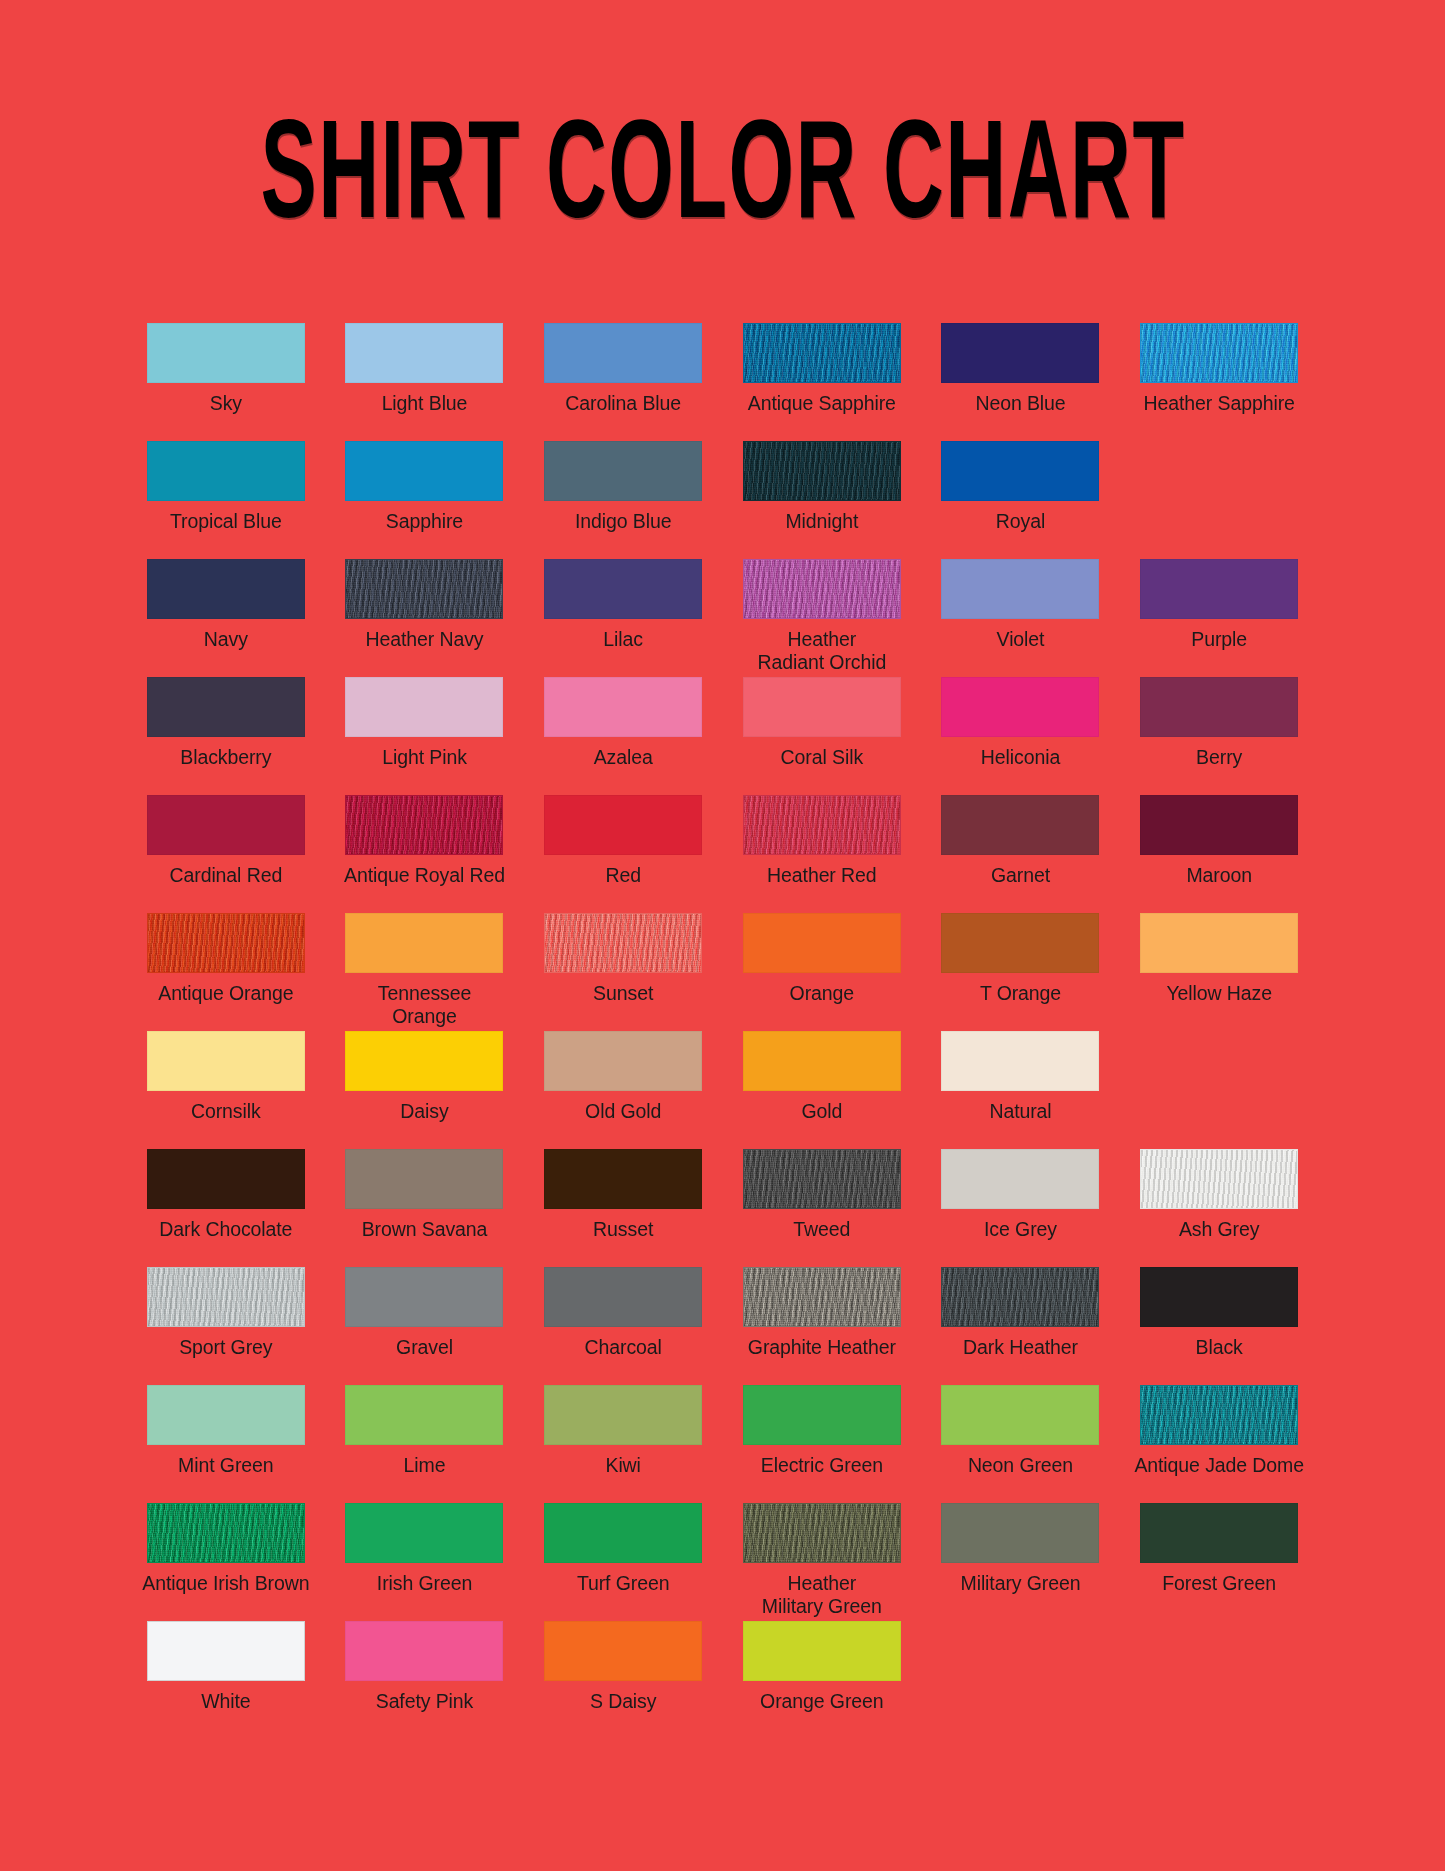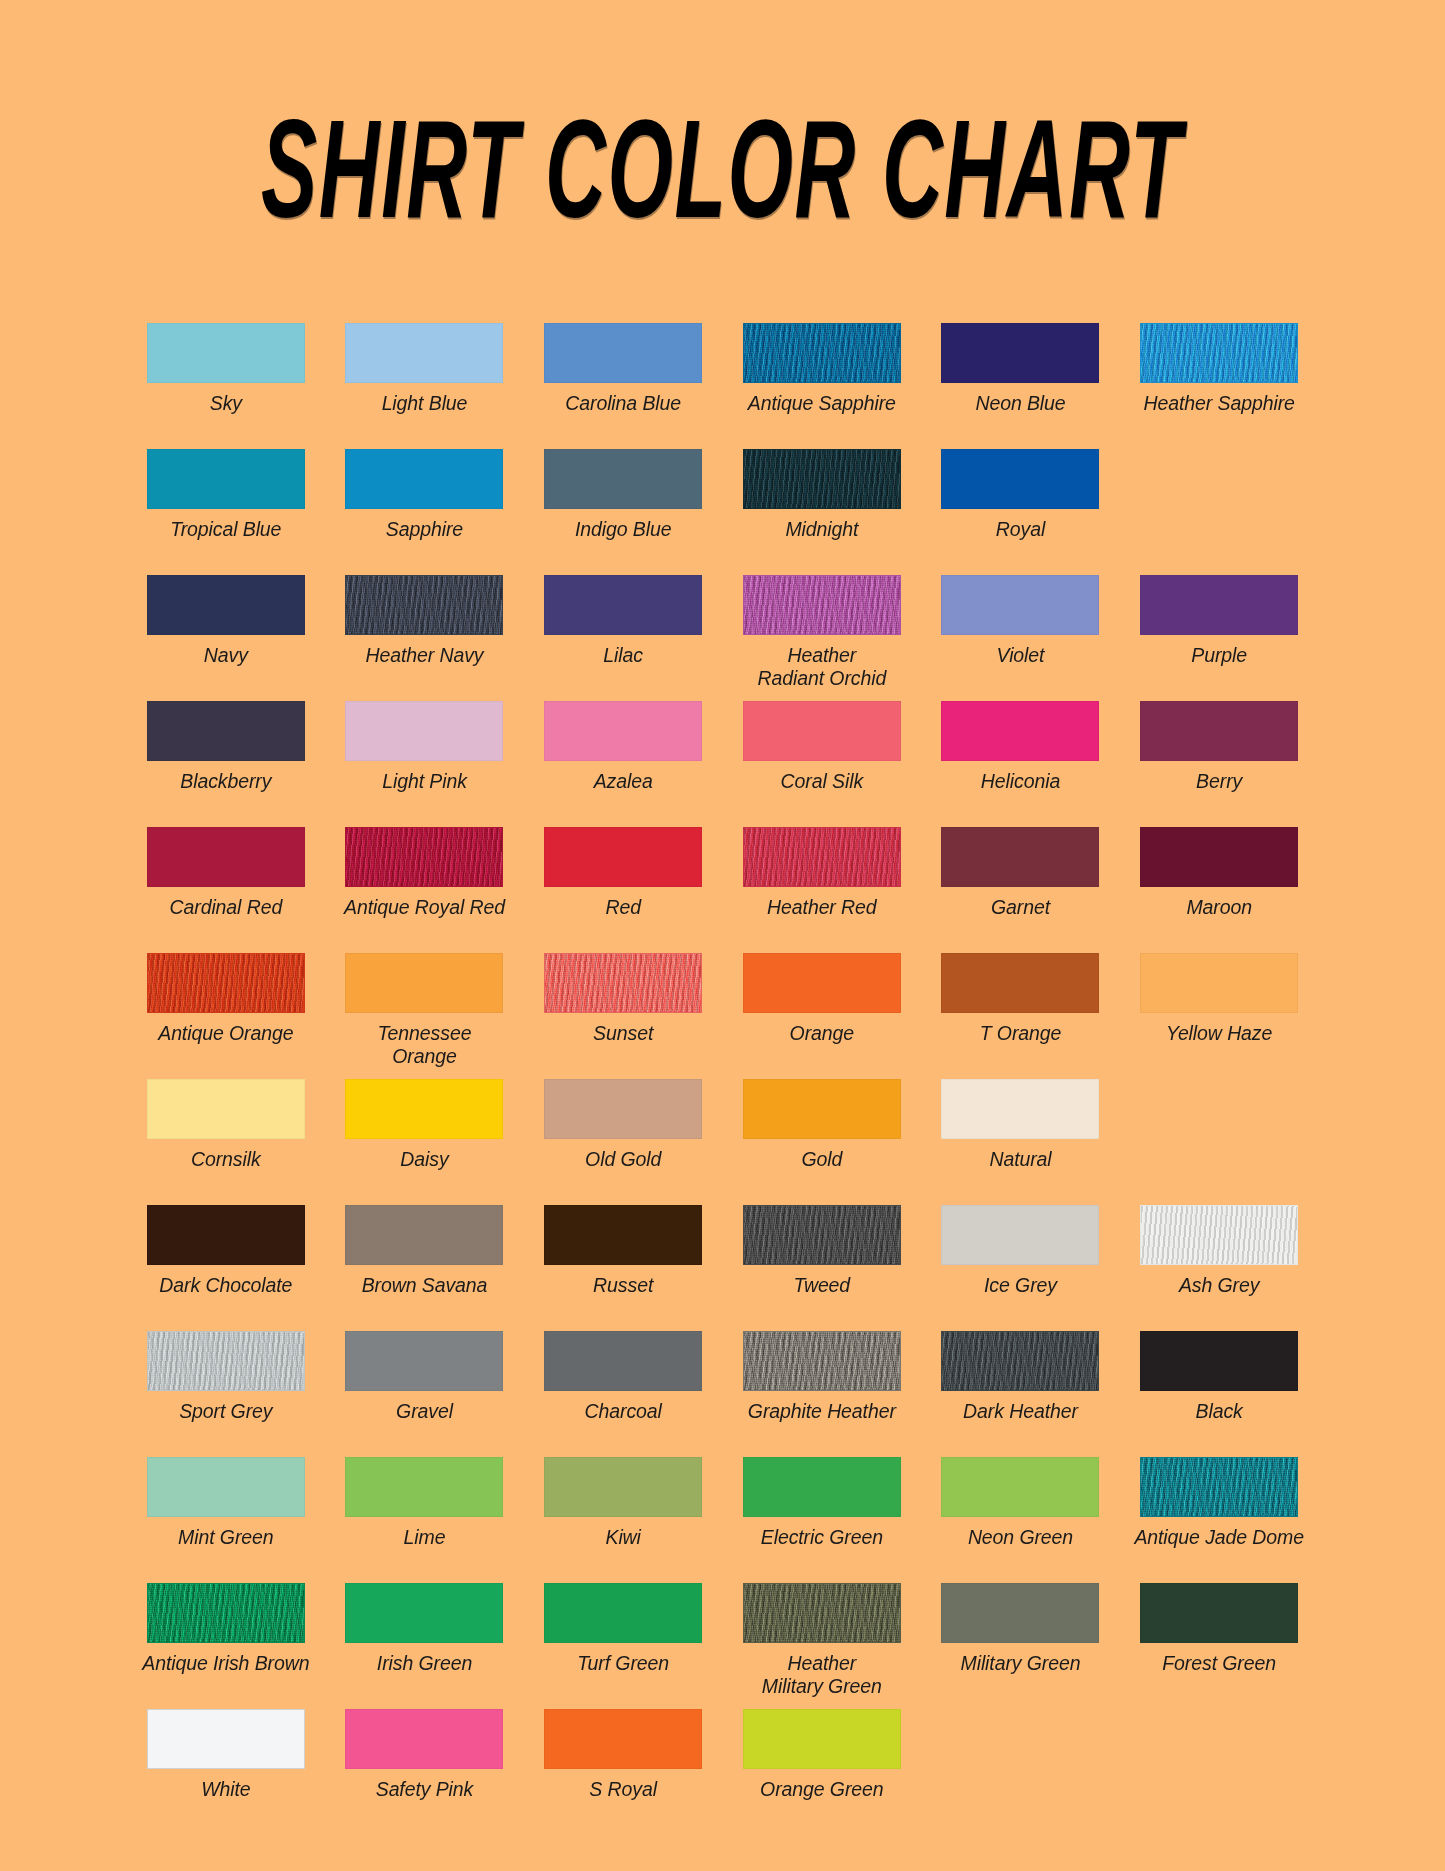--- a/index.html
+++ b/index.html
@@ -13,24 +13,23 @@
     width: 1445px;
     height: 1871px;
     font-family: "Liberation Sans", "DejaVu Sans", sans-serif;
     position: relative;
     overflow: hidden;
   }
 
   .page {
     width: 1445px;
     height: 1871px;
-    background: #fdba74;
+    background: #ef4444;
     position: relative;
     padding: 0;
-    font-style: italic;
   }
 
   
   .title-wrap {
     width: 100%;
     text-align: center;
     padding-top: 44px;
     padding-bottom: 8px;
   }
   .chart-title {
@@ -47,21 +46,21 @@
     text-shadow: 1px 1px 0 rgba(0,0,0,0.35);
   }
 
   
   .grid {
     width: 1176px;
     margin: 0 auto;
     padding-top: 18px;
     display: flex;
     flex-direction: column;
-    row-gap: 8px;
+    row-gap: 0px;
   }
   .row {
     display: grid;
     grid-template-columns: repeat(6, 1fr);
     column-gap: 16px;
     height: 118px;
   }
   .cell {
     display: flex;
     flex-direction: column;
@@ -429,21 +428,21 @@
         <div class="cell">
           <div class="swatch outlined" title="White" style="background-color: rgb(244, 245, 247);"></div>
           <div class="label">White</div>
         </div>
         <div class="cell">
           <div class="swatch" title="Safety Pink" style="background-color: rgb(242, 85, 146);"></div>
           <div class="label">Safety Pink</div>
         </div>
         <div class="cell">
           <div class="swatch" title="S  Orange" style="background-color: rgb(244, 105, 31);"></div>
-          <div class="label">S  Royal</div>
+          <div class="label">S  Daisy</div>
         </div>
         <div class="cell">
           <div class="swatch" title="Safety Green" style="background-color: rgb(200, 214, 38);"></div>
           <div class="label">Orange Green</div>
         </div>
       </div>
     </div>
 
 </div>
 

